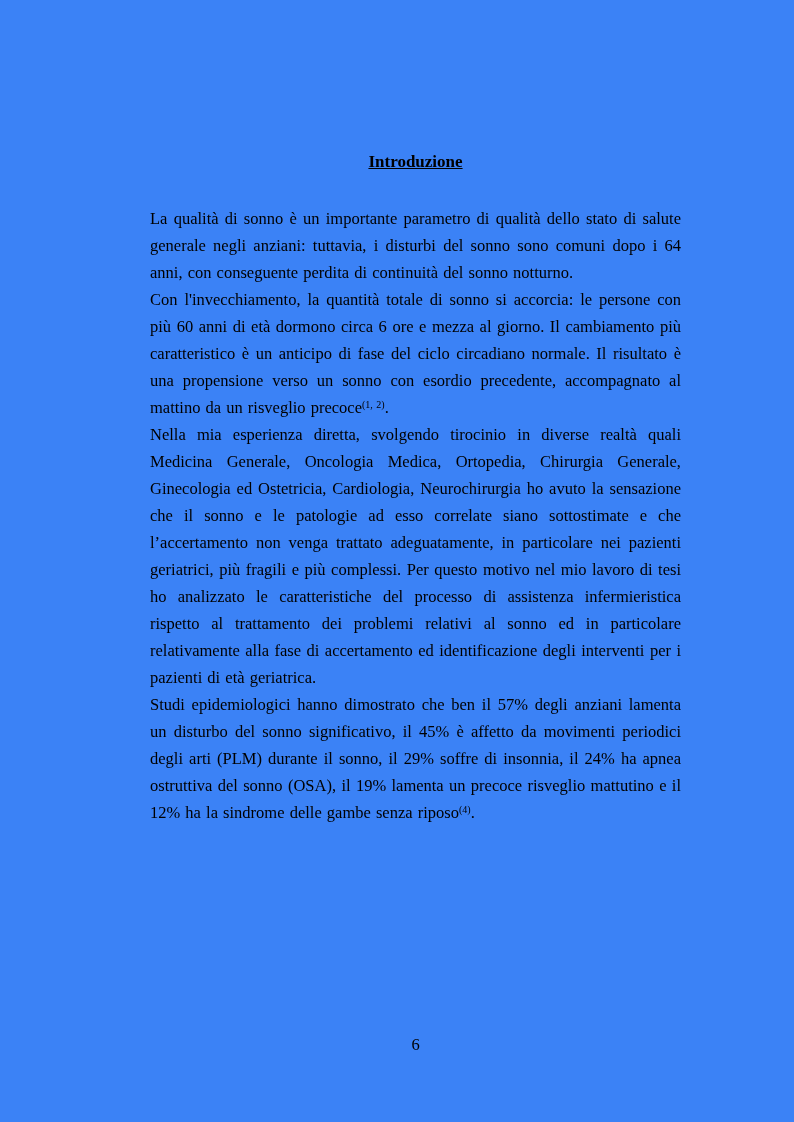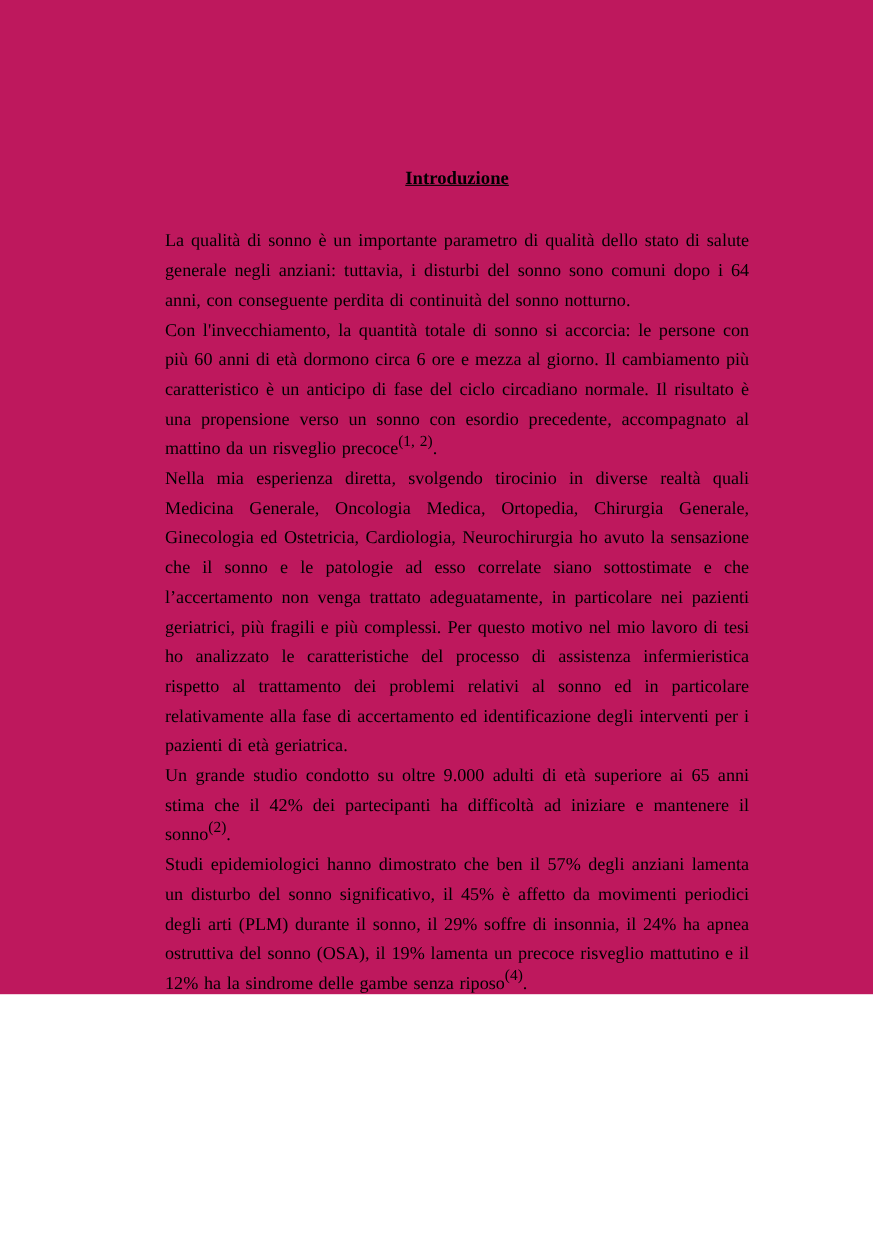--- a/index.html
+++ b/index.html
@@ -3,22 +3,22 @@
 <meta charset="utf-8">
 <style>
   html, body {
     margin: 0;
     padding: 0;
     background: #ffffff;
   }
   .page {
     position: relative;
     width: 794px;
-    height: 904px;
-    background: #be185d;
+    height: 1122px;
+    background: #3b82f6;
     font-family: "Liberation Serif", "DejaVu Serif", serif;
     color: #000000;
     overflow: hidden;
   }
   .content {
     position: absolute;
     left: 150px;
     top: 150px;
     width: 531px;
   }
@@ -31,21 +31,21 @@
     text-align: center;
   }
   .para {
     margin: 0;
     font-size: 16.5px;
     line-height: 27px;
     text-align: justify;
     word-spacing: 1px;
   }
   .para sup {
-    font-size: 14px;
+    font-size: 10px;
     line-height: 0;
     vertical-align: baseline;
     position: relative;
     top: -0.55em;
   }
   .page-number {
     position: absolute;
     left: 150px;
     top: 1031px;
     width: 531px;
@@ -57,18 +57,17 @@
 </head>
 <body>
 
 <div class="page">
   <div class="content">
     <h1 class="doc-title">Introduzione</h1>
     <div>
         <p class="para">La qualità di sonno è un importante parametro di qualità dello stato di salute generale negli anziani: tuttavia, i disturbi del sonno sono comuni dopo i 64 anni, con conseguente perdita di continuità del sonno notturno.</p>
         <p class="para">Con l'invecchiamento, la quantità totale di sonno si accorcia: le persone con più 60 anni di età dormono circa 6 ore e mezza al giorno. Il cambiamento più caratteristico è un anticipo di fase del ciclo circadiano normale. Il risultato è una propensione verso un sonno con esordio precedente, accompagnato al mattino da un risveglio precoce<sup>(1, 2)</sup>.</p>
         <p class="para">Nella mia esperienza diretta, svolgendo tirocinio in diverse realtà quali Medicina Generale, Oncologia Medica, Ortopedia, Chirurgia Generale, Ginecologia ed Ostetricia, Cardiologia, Neurochirurgia ho avuto la sensazione che il sonno e le patologie ad esso correlate siano sottostimate e che l’accertamento non venga trattato adeguatamente, in particolare nei pazienti geriatrici, più fragili e più complessi. Per questo motivo nel mio lavoro di tesi ho analizzato le caratteristiche del processo di assistenza infermieristica rispetto al trattamento dei problemi relativi al sonno ed in particolare relativamente alla fase di accertamento ed identificazione degli interventi per i pazienti di età geriatrica.</p>
-        <p class="para">Un grande studio condotto su oltre 9.000 adulti di età superiore ai 65 anni stima che il 42% dei partecipanti ha difficoltà ad iniziare e mantenere il sonno<sup>(2)</sup>.</p>
         <p class="para">Studi epidemiologici hanno dimostrato che ben il 57% degli anziani lamenta un disturbo del sonno significativo, il 45% è affetto da movimenti periodici degli arti (PLM) durante il sonno, il 29% soffre di insonnia, il 24% ha apnea ostruttiva del sonno (OSA), il 19% lamenta un precoce risveglio mattutino e il 12% ha la sindrome delle gambe senza riposo<sup>(4)</sup>.</p>
       </div>
   </div>
   <div class="page-number">6</div>
 </div>
 
 </body></html>

